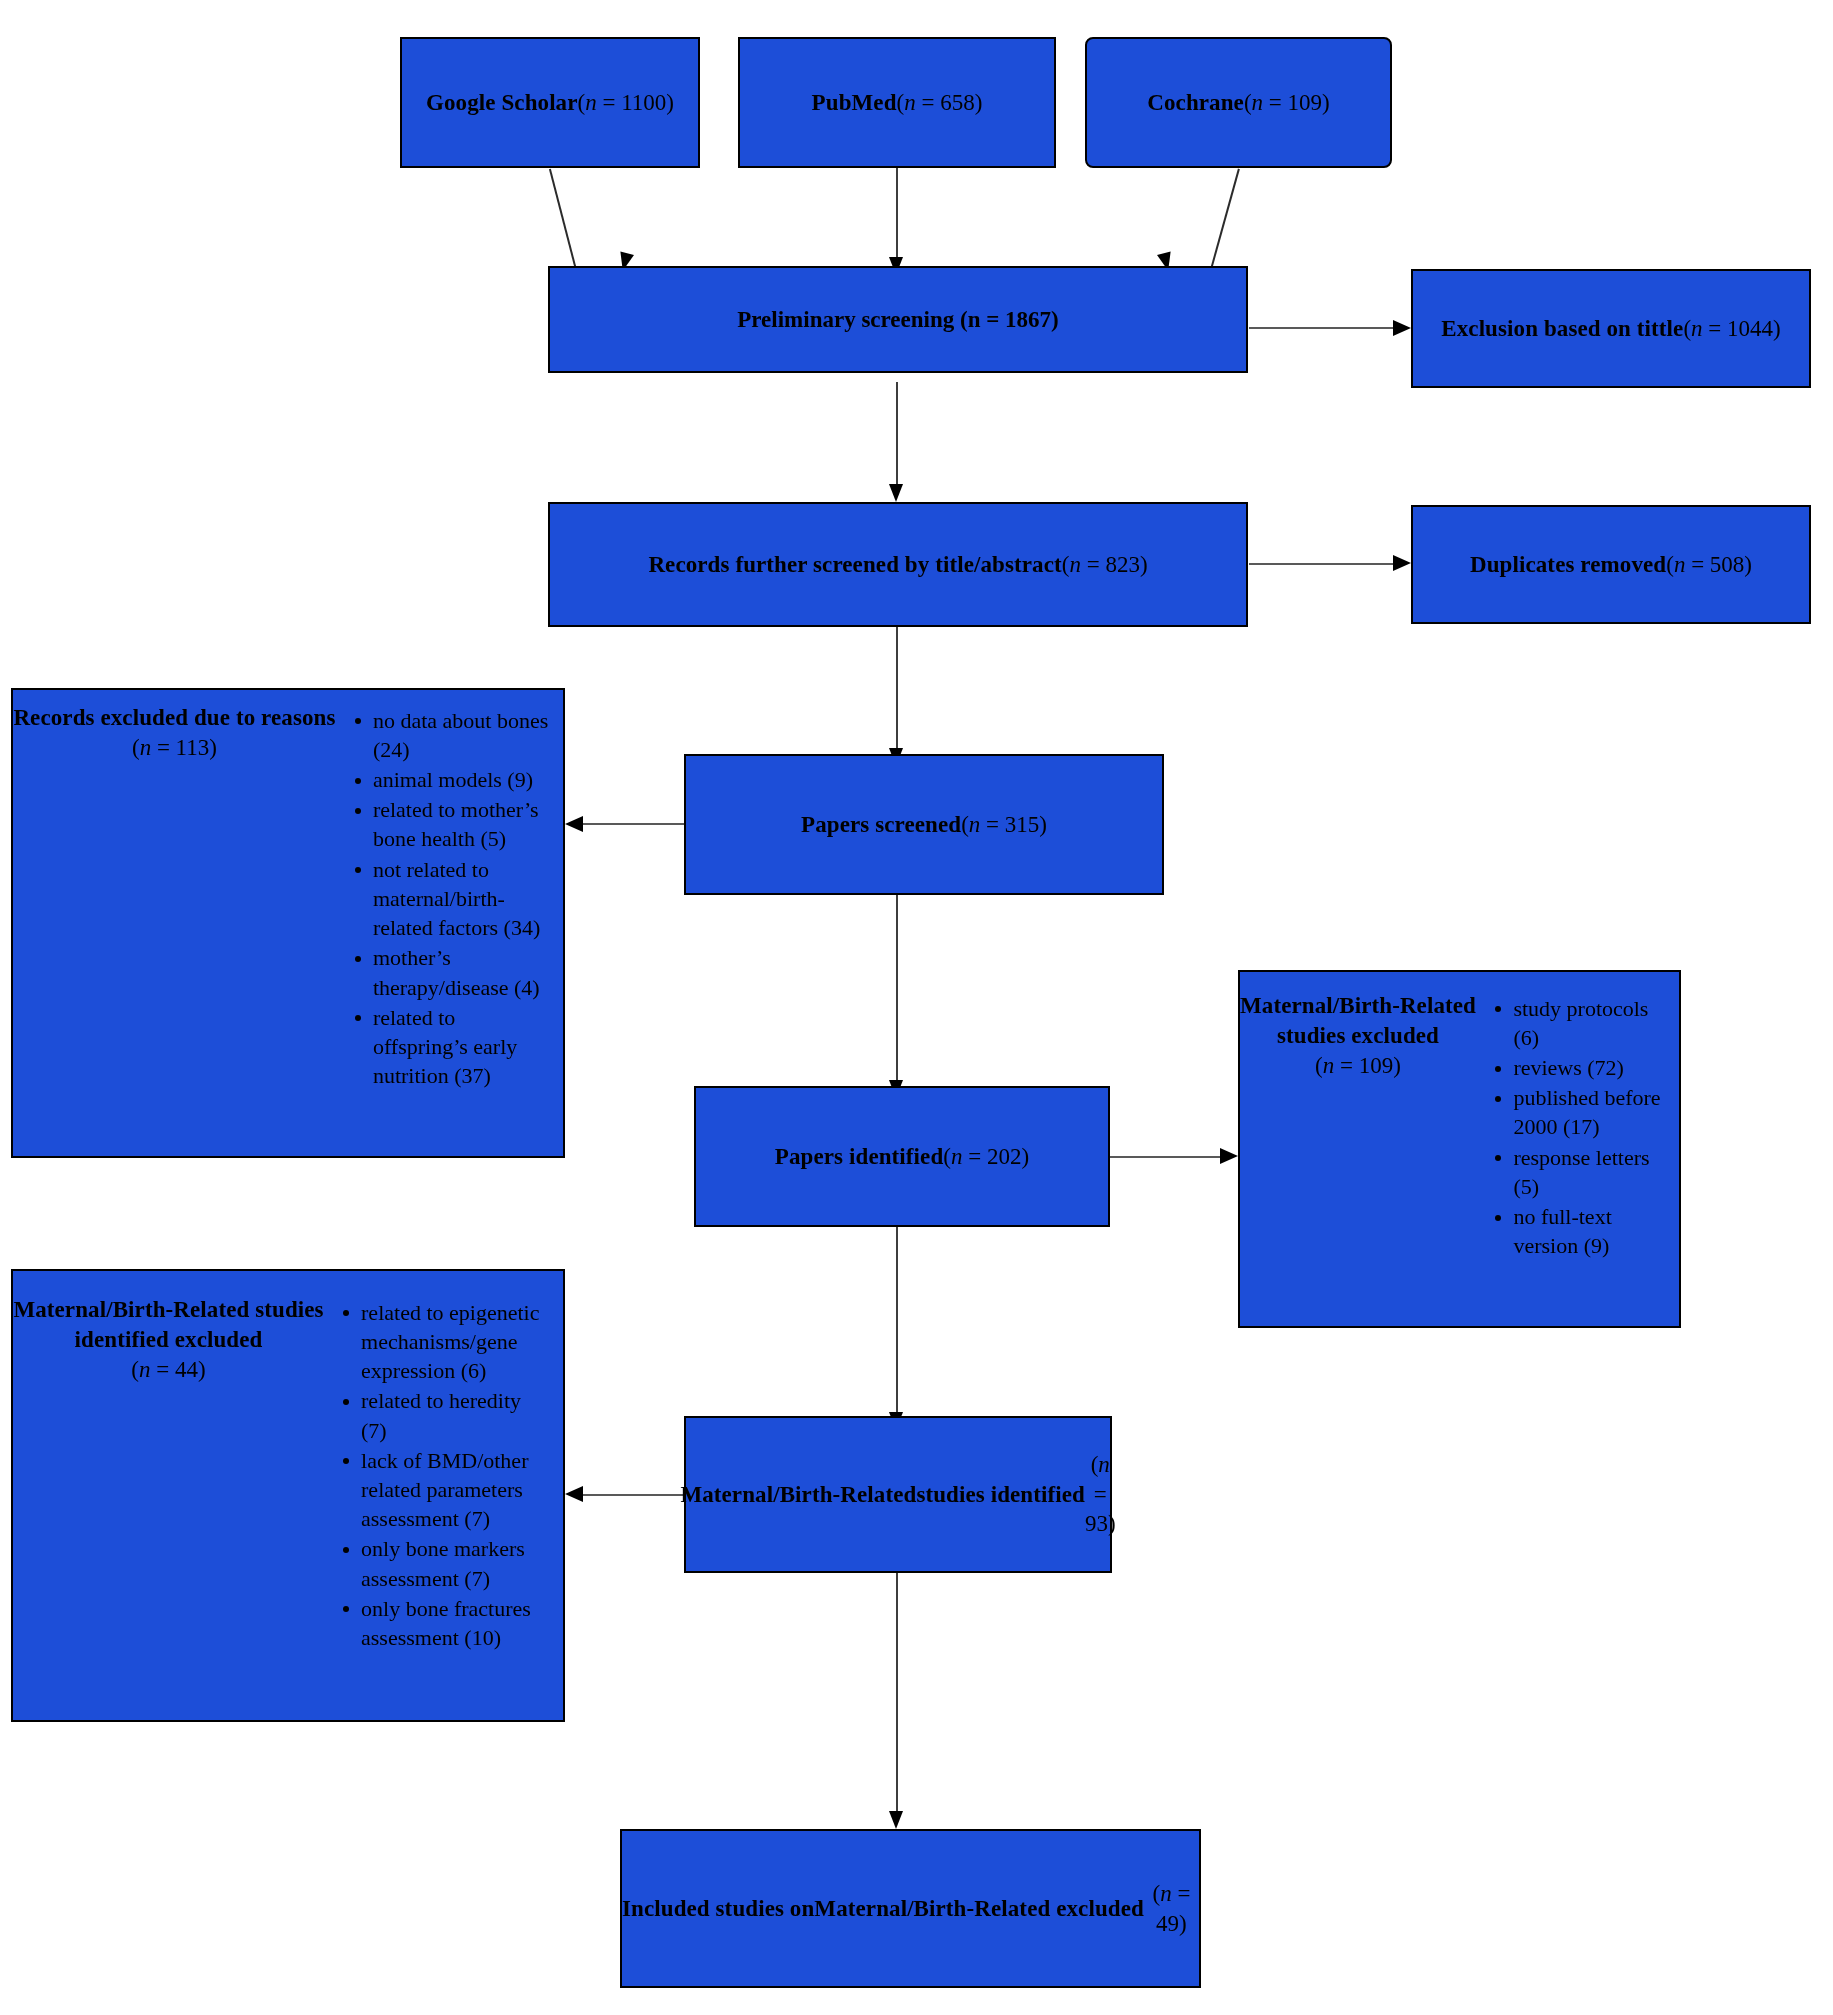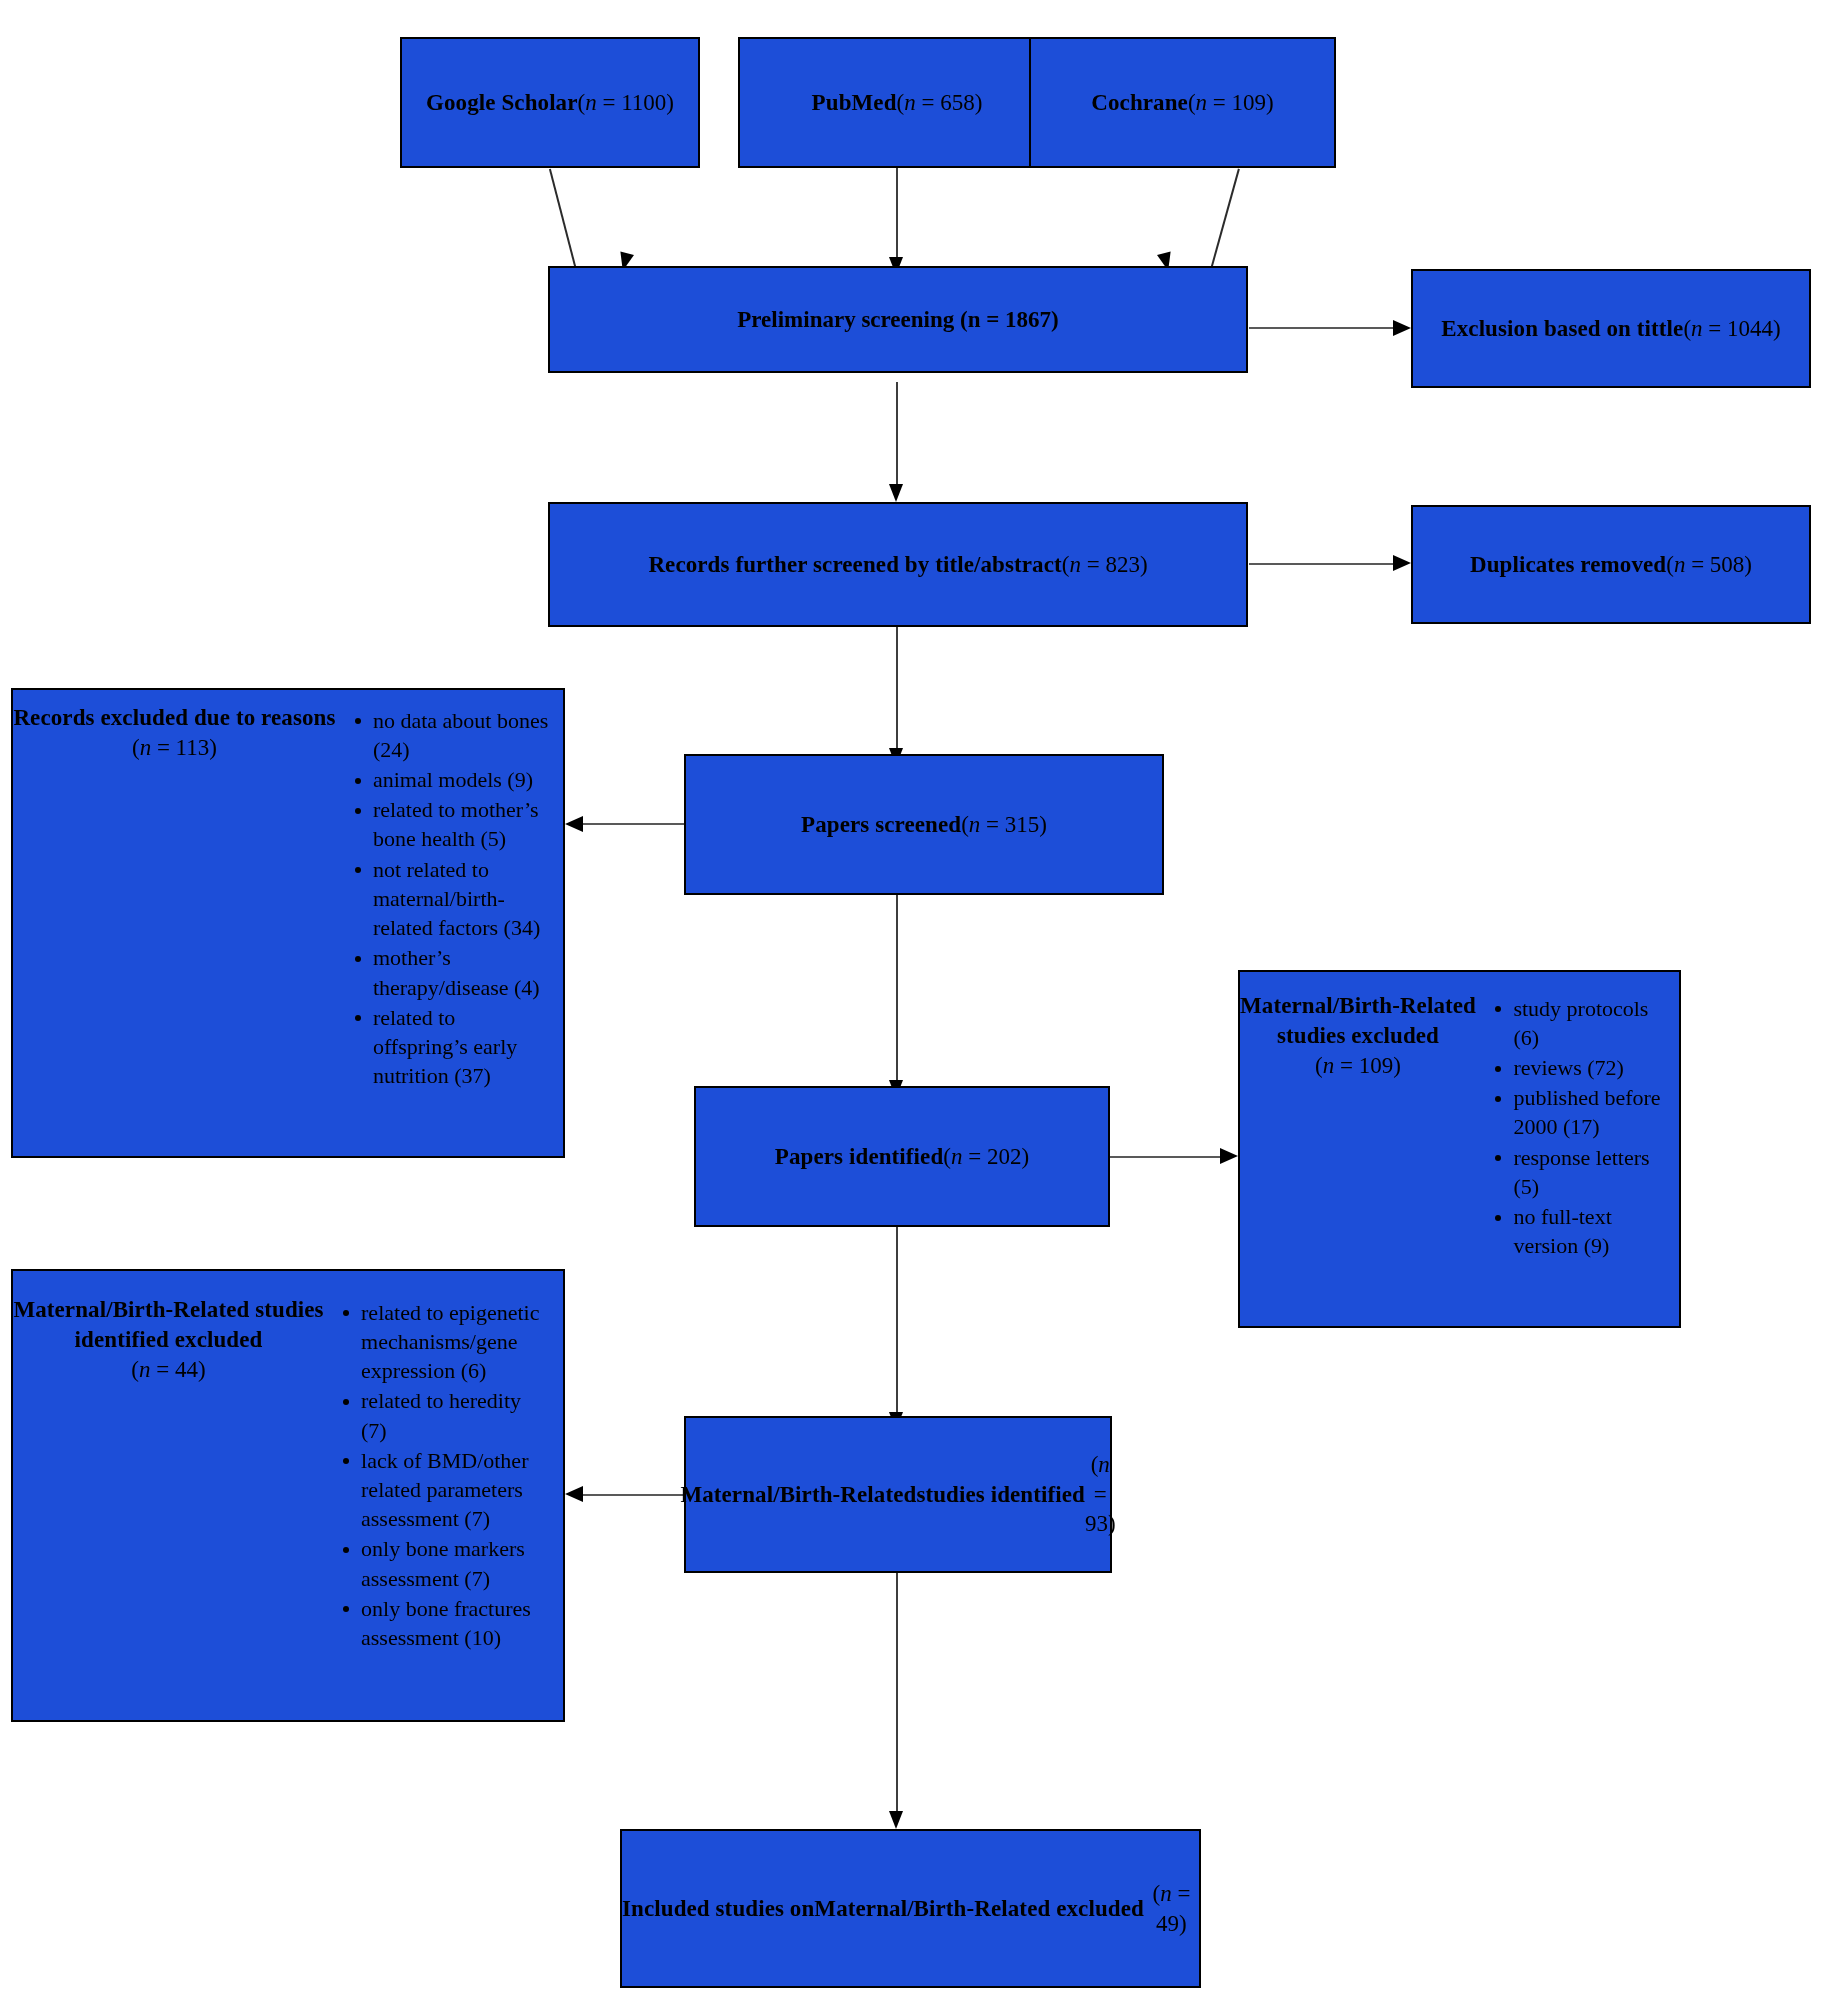--- a/index.html
+++ b/index.html
@@ -141,21 +141,21 @@
   <div class="node center" style="left:400px; top:37px; width:300px; height:131px;">
     <div class="title-line">Google Scholar</div>
     <div class="count-line">(<span class="nital">n</span> = 1100)</div>
   </div>
 
   <div class="node center" style="left:738px; top:37px; width:318px; height:131px;">
     <div class="title-line">PubMed</div>
     <div class="count-line">(<span class="nital">n</span> = 658)</div>
   </div>
 
-  <div class="node center" style="left:1029px; top:37px; width:307px; height:131px;">
+  <div class="node center" style="left:1085px; top:37px; width:307px; height:131px;border-radius:8px;">
     <div class="title-line">Cochrane</div>
     <div class="count-line">(<span class="nital">n</span> = 109)</div>
   </div>
 
   <div class="diag" style="left:550px; top:168px; width:112px; transform: rotate(75.5deg);"></div>
   <div class="arrow-diag" style="left:618px; top:253px; transform: rotate(14deg);"></div>
 
   <div class="vline" style="left:896px; top:168px; height:91px;"></div>
   <div class="arrow-down" style="left:889px; top:257px;"></div>
 

